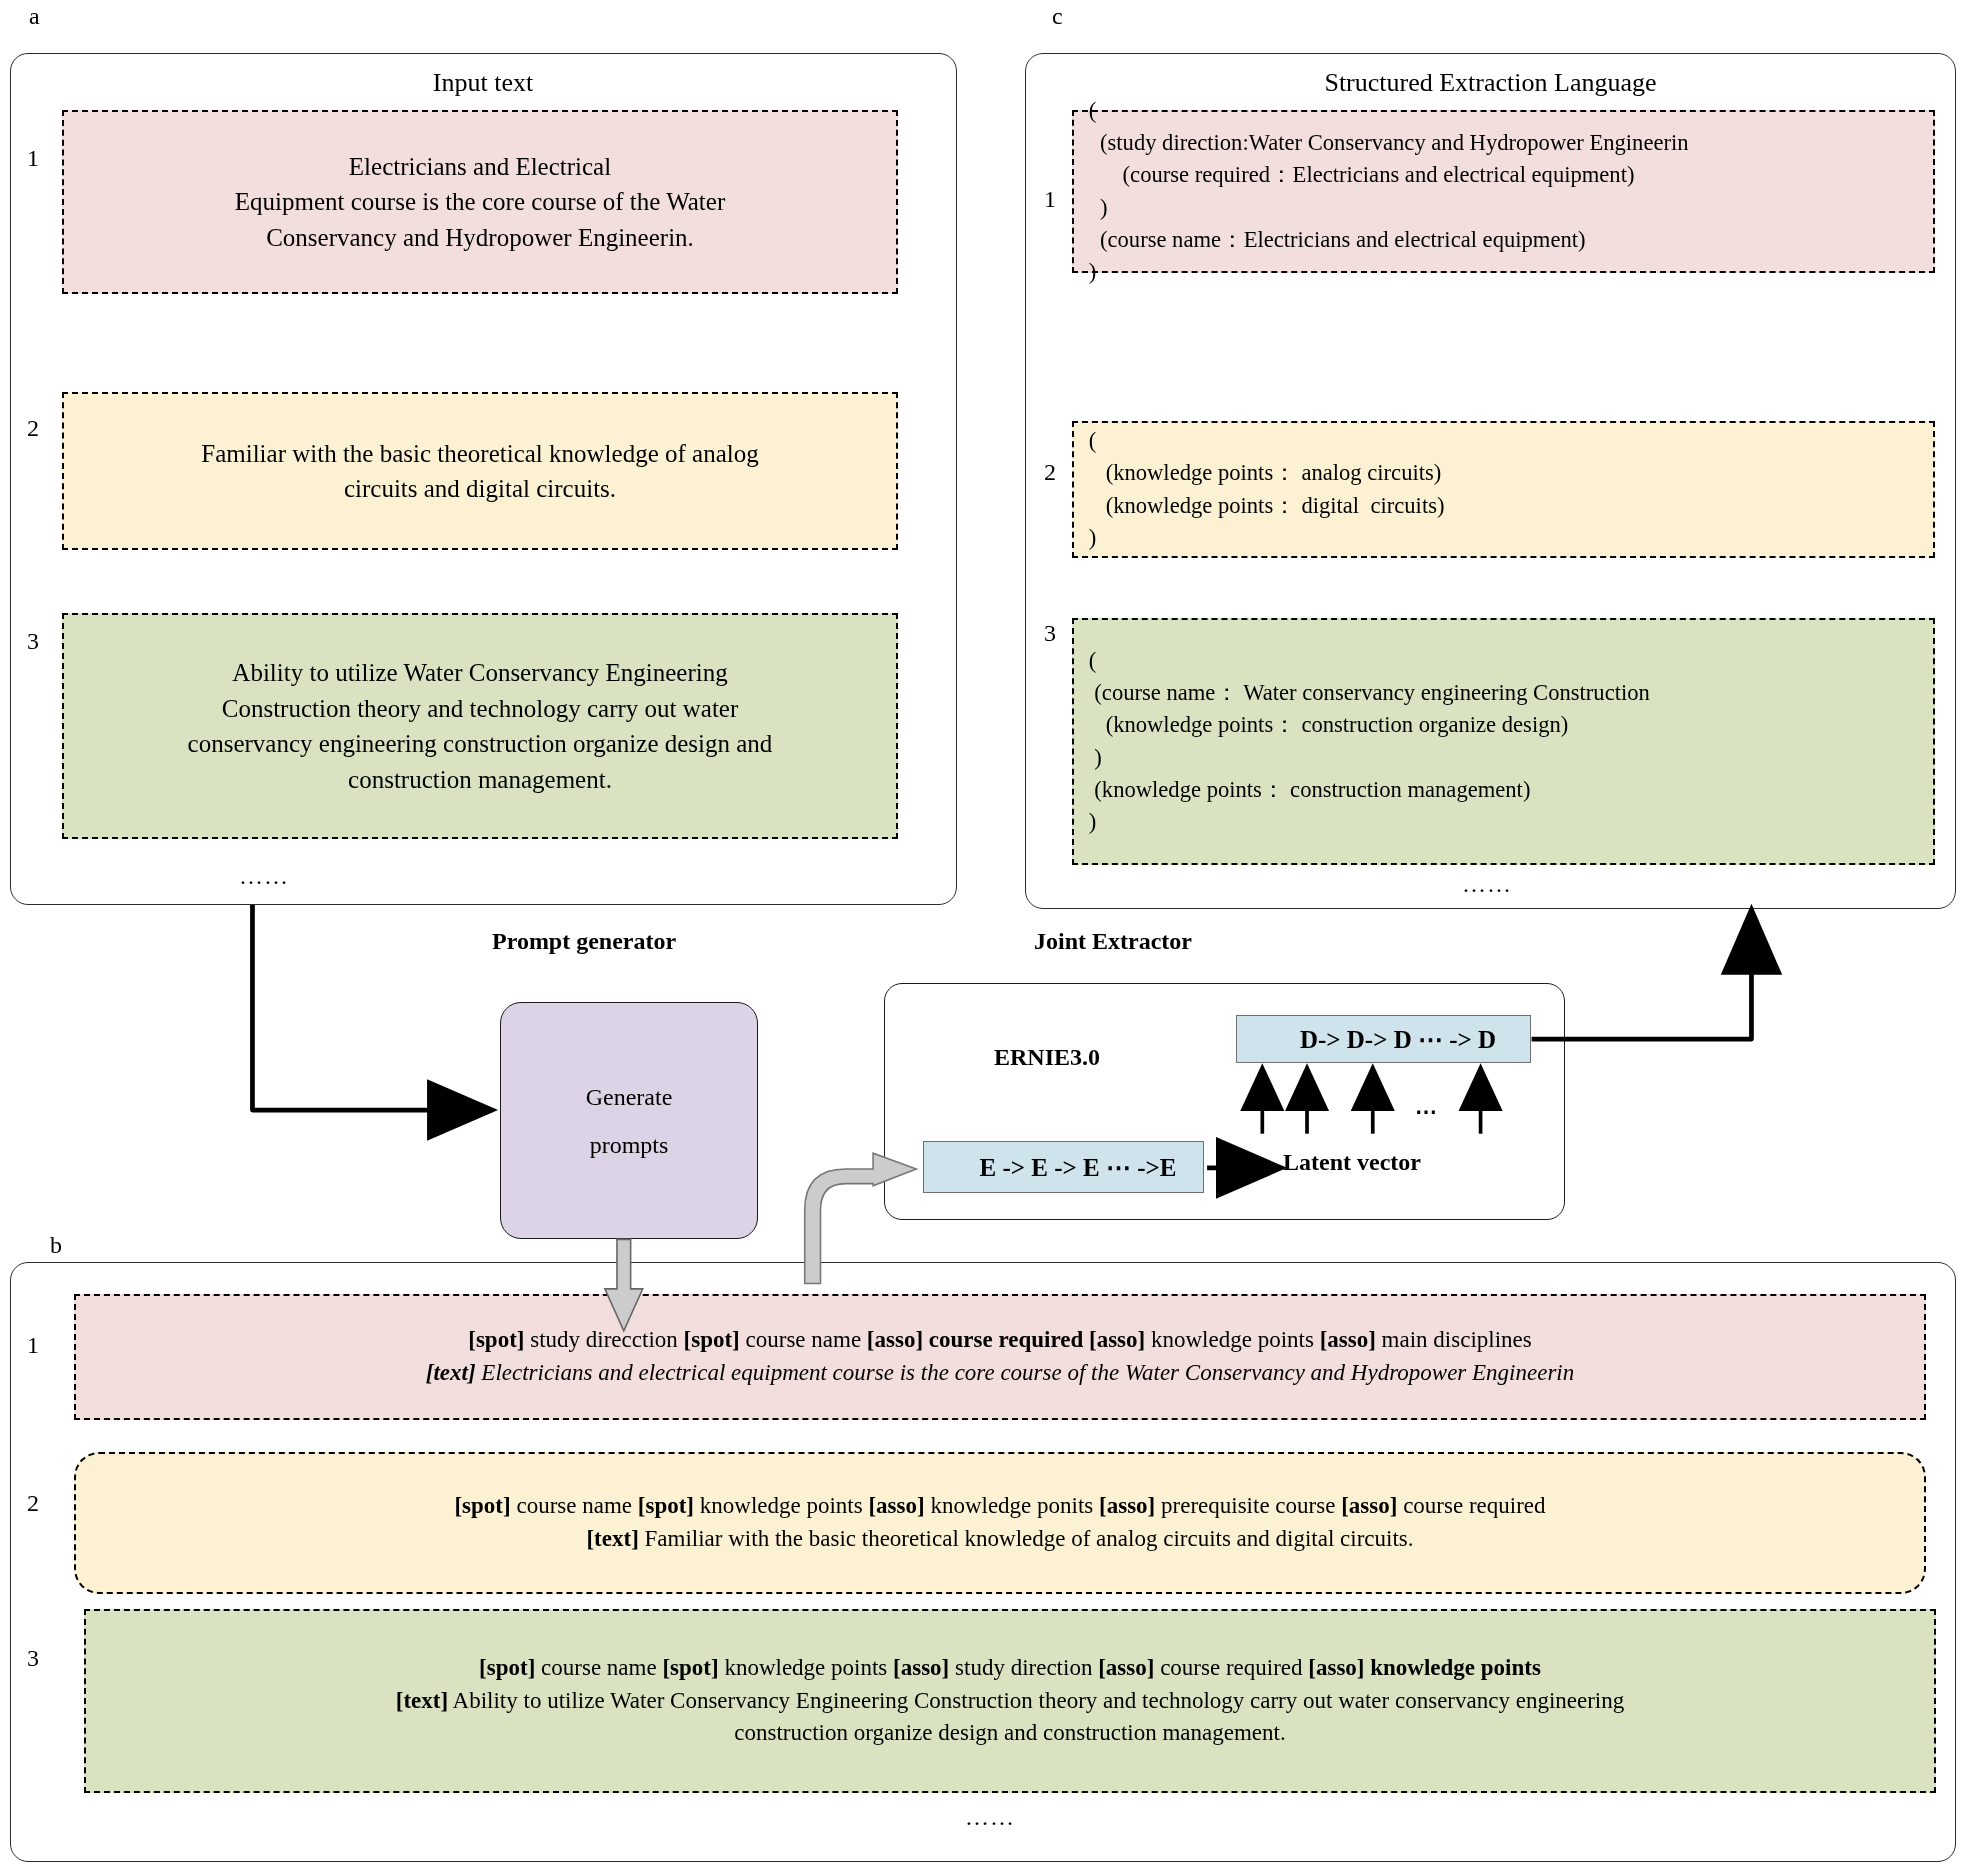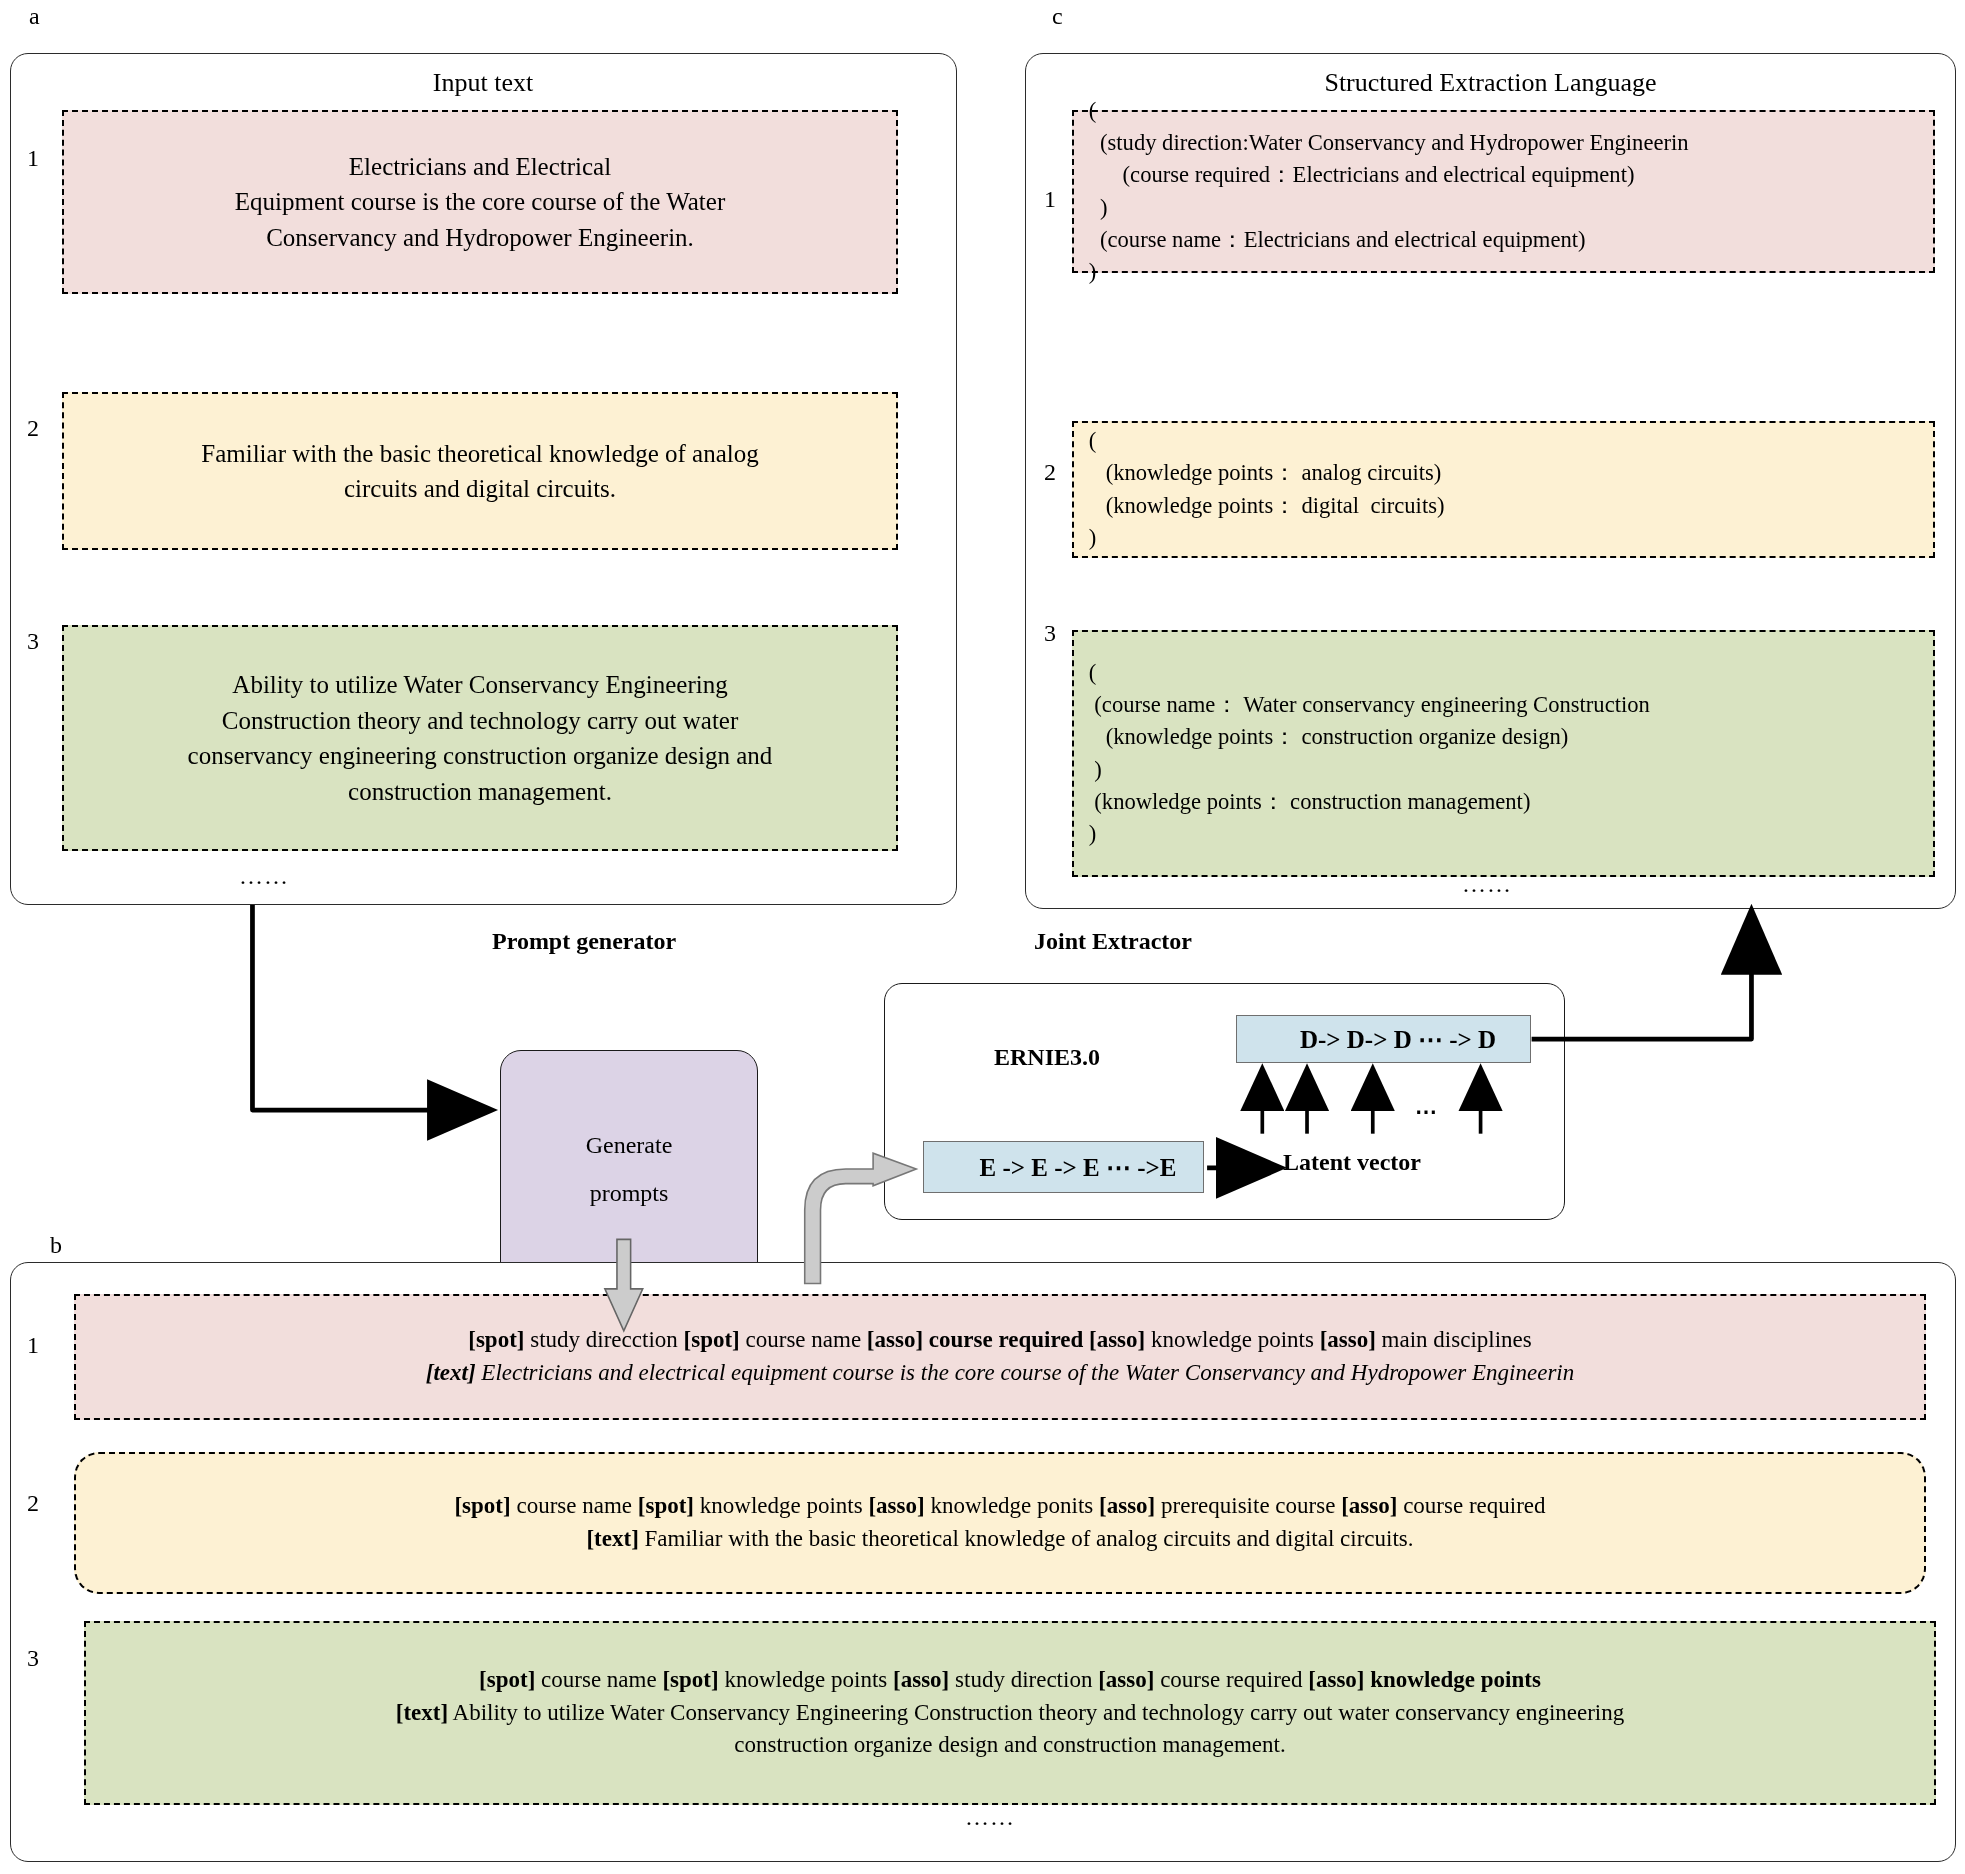--- a/index.html
+++ b/index.html
@@ -24,21 +24,21 @@
     font-size:26px;font-family:"Liberation Serif",serif;
     top:13.7px;left:0;
   }
   .dashbox{
     position:absolute;box-sizing:border-box;
     border:2.1px dashed #000;
     display:flex;flex-direction:column;justify-content:center;
   }
   .pink{background:#F2DEDC;}
   .yellow{background:#FDF1D3;}
-  .green{background:#D9E3C1;margin-top:12px;}
+  .green{background:#D9E3C1;}
   .rownum{
     position:absolute;font-size:24px;font-family:"Liberation Serif",serif;
     line-height:1;
   }
   .ctext{
     text-align:center;font-size:25px;line-height:1.42;
     font-family:"Liberation Serif",serif;padding:0 9.5px;
   }
   .seltext{
     text-align:left;font-size:22.6px;line-height:1.42;
@@ -144,21 +144,21 @@
  (course name： Water conservancy engineering Construction
    (knowledge points： construction organize design)
  )
  (knowledge points： construction management)
 )</div>
 </div>
 
 <div class="dots" style="left:1462px;top:871px;">……</div>
 
 <div class="heading" style="left:492px;top:928px;">Prompt generator</div>
-<div class="softbox" style="left:500px;top:1002px;width:258px;height:237px;margin-top:48px;">
+<div class="softbox" style="left:500px;top:1002px;width:258px;height:237px;">
   <div>Generate</div>
   <div>prompts</div>
 </div>
 
 <div class="heading" style="left:1034px;top:928px;">Joint Extractor</div>
 <div class="extractor-box" style="left:884px;top:983px;width:681px;height:237px;"></div>
 <div class="lbl" style="left:994px;top:1044px;">ERNIE3.0</div>
 <div class="bluebox" style="left:1236px;top:1015px;width:295px;height:48px;">D-&gt; D-&gt; D ⋯ -&gt; D</div>
 <div class="bluebox" style="left:923px;top:1141px;width:281px;height:52px;">E -&gt; E -&gt; E ⋯ -&gt;E</div>
 <div class="lbl" style="left:1283px;top:1149px;">Latent   vector</div>

